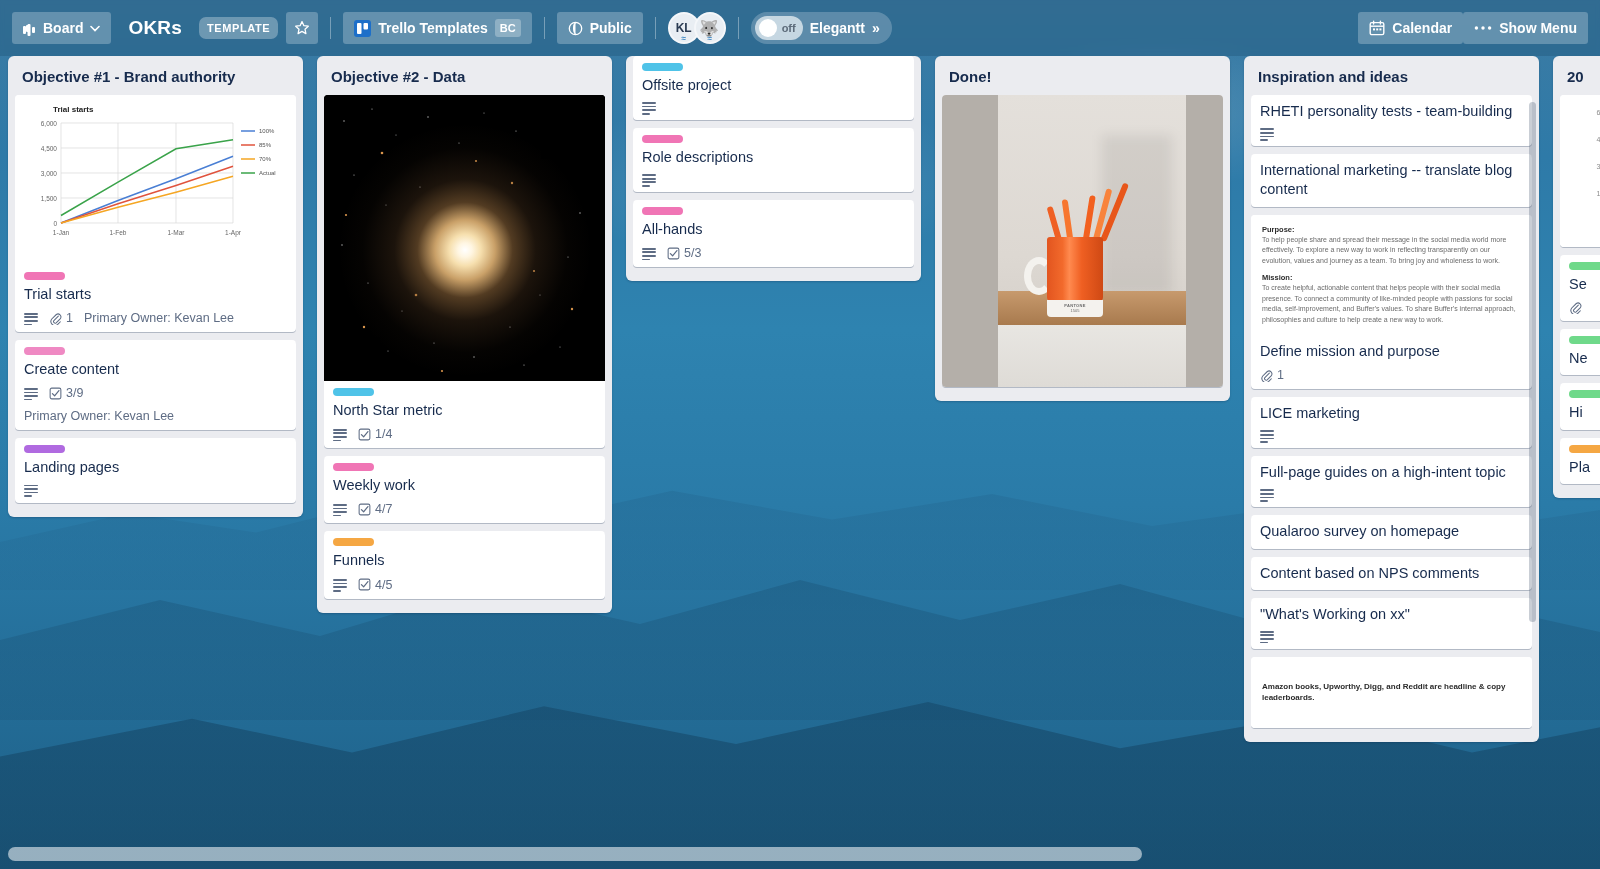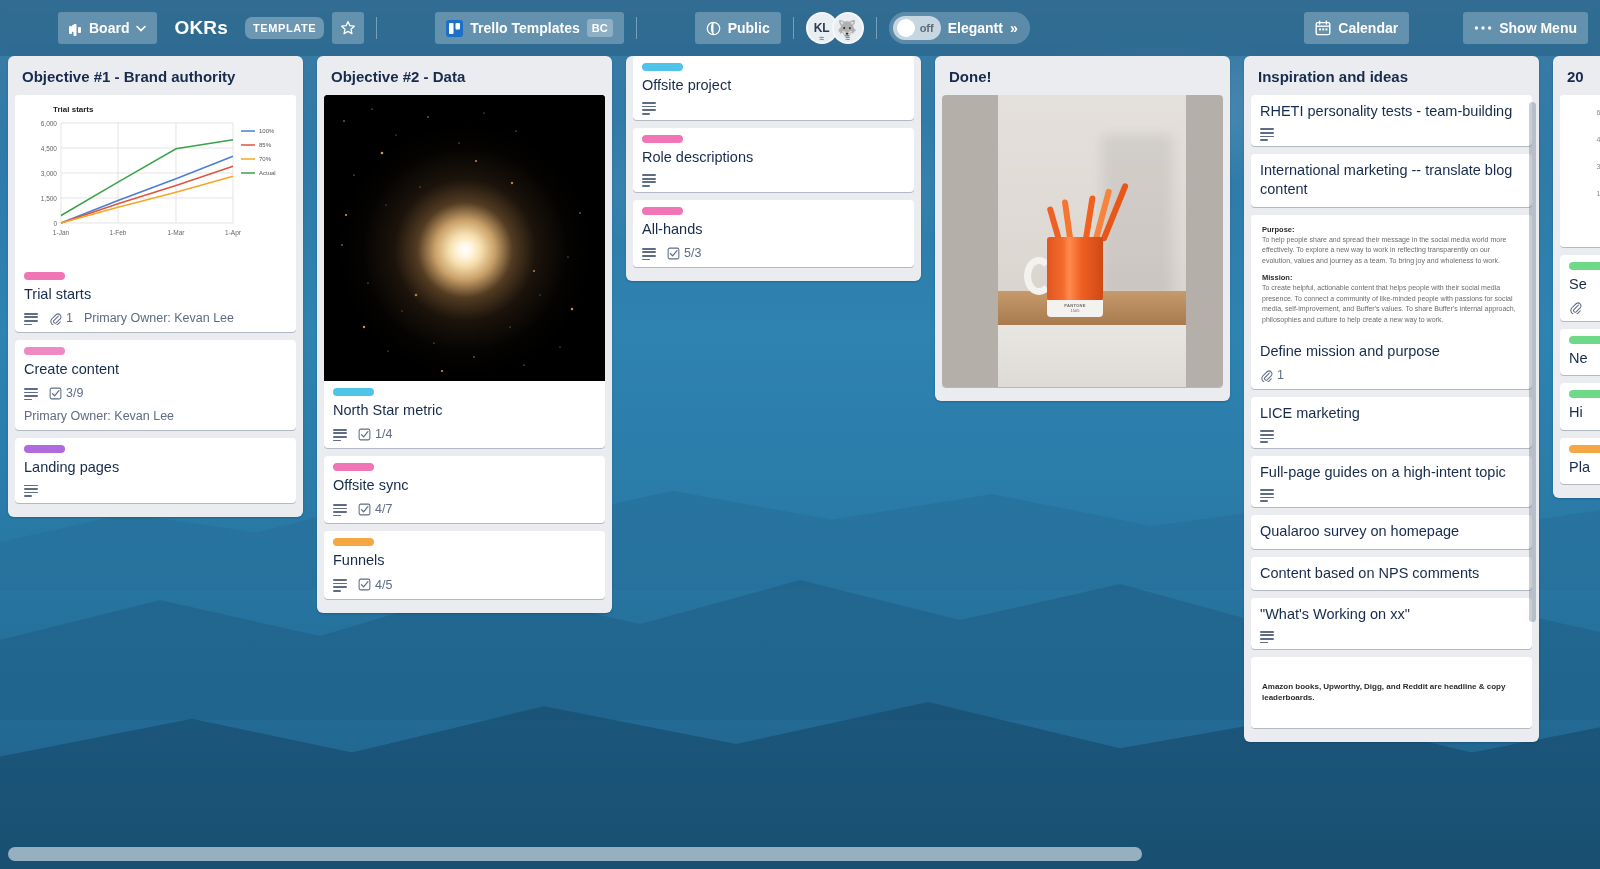--- a/index.html
+++ b/index.html
@@ -36,21 +36,21 @@
 
   
   .topbar {
     position: absolute; top: 0; left: 0; width: 1600px; height: 56px;
     display: flex; align-items: center; gap: 8px; padding: 0 12px;
     background: rgba(28,80,115,.35); backdrop-filter: blur(2px); z-index: 20;
   }
   .tb-btn {
     display: flex; align-items: center; gap: 7px; height: 32px; padding: 0 11px;
     border-radius: 3px; background: rgba(255,255,255,.25); color: #fff;
-    font-size: 14px; font-weight: 700; white-space: nowrap; cursor: pointer; margin-left: 46px;
+    font-size: 14px; font-weight: 700; white-space: nowrap; cursor: pointer;
   }
   .tb-title { color: #fff; font-size: 19px; font-weight: 700; padding: 0 9px; letter-spacing: .2px; }
   .tb-tag {
     background: rgba(255,255,255,.3); color: #fff; font-size: 11px; font-weight: 700;
     letter-spacing: .6px; padding: 5px 8px; border-radius: 7px; cursor: pointer;
   }
   .tb-sep { width: 1px; height: 22px; background: rgba(255,255,255,.35); margin: 0 4px; }
   .tb-icon-btn {
     width: 32px; height: 32px; border-radius: 3px; background: rgba(255,255,255,.25);
     display: flex; align-items: center; justify-content: center; color: #fff; cursor: pointer;
@@ -82,21 +82,21 @@
     display: flex; align-items: center; gap: 7px; height: 32px; padding: 0 12px 0 4px;
     border-radius: 16px; background: rgba(255,255,255,.22); color: #fff;
     font-size: 14px; font-weight: 700; cursor: pointer;
   }
   .toggle-track {
     width: 48px; height: 24px; border-radius: 12px; background: rgba(255,255,255,.65);
     display: flex; align-items: center; padding: 0 4px; position: relative;
   }
   .toggle-knob { width: 18px; height: 18px; border-radius: 50%; background: #fff; }
   .toggle-off { position: absolute; right: 7px; font-size: 11px; color: #5d6b7a; font-weight: 700; }
-  .tb-right { margin-left: auto; display: flex; align-items: center; gap: 8px; }
+  .tb-right { margin-left: auto; display: flex; align-items: center; }
 
   
   .board {
     position: absolute; top: 56px; left: 0; width: 1600px; height: 785px;
     display: flex; align-items: flex-start; gap: 14px; padding: 0 8px; z-index: 5;
   }
   .list {
     width: 295px; flex: none; background: #ebecf0; border-radius: 6px;
     padding: 0 0 6px 0; max-height: 770px; display: flex; flex-direction: column;
     box-shadow: 0 1px 2px rgba(9,30,66,.25);
@@ -515,21 +515,21 @@
             </span>
           </div>
         </div>
       </div>
 
       <div class="card">
         <div class="card-body">
           <div class="labels">
             <span class="label" style="background:#f075b5"></span>
           </div>
-          <div class="card-title">Offsite sync</div>
+          <div class="card-title">Weekly work</div>
           <div class="badges">
             <span class="icon-desc">
                 <i></i>
                 <i></i>
                 <i></i>
                 <i></i>
               </span>
             <span class="badge-item">
               <svg width="13" height="13" viewBox="0 0 16 16">
                 <rect x="1.4" y="1.4" width="13.2" height="13.2" rx="2" fill="none" stroke="#5e6c84" stroke-width="1.3"></rect>

